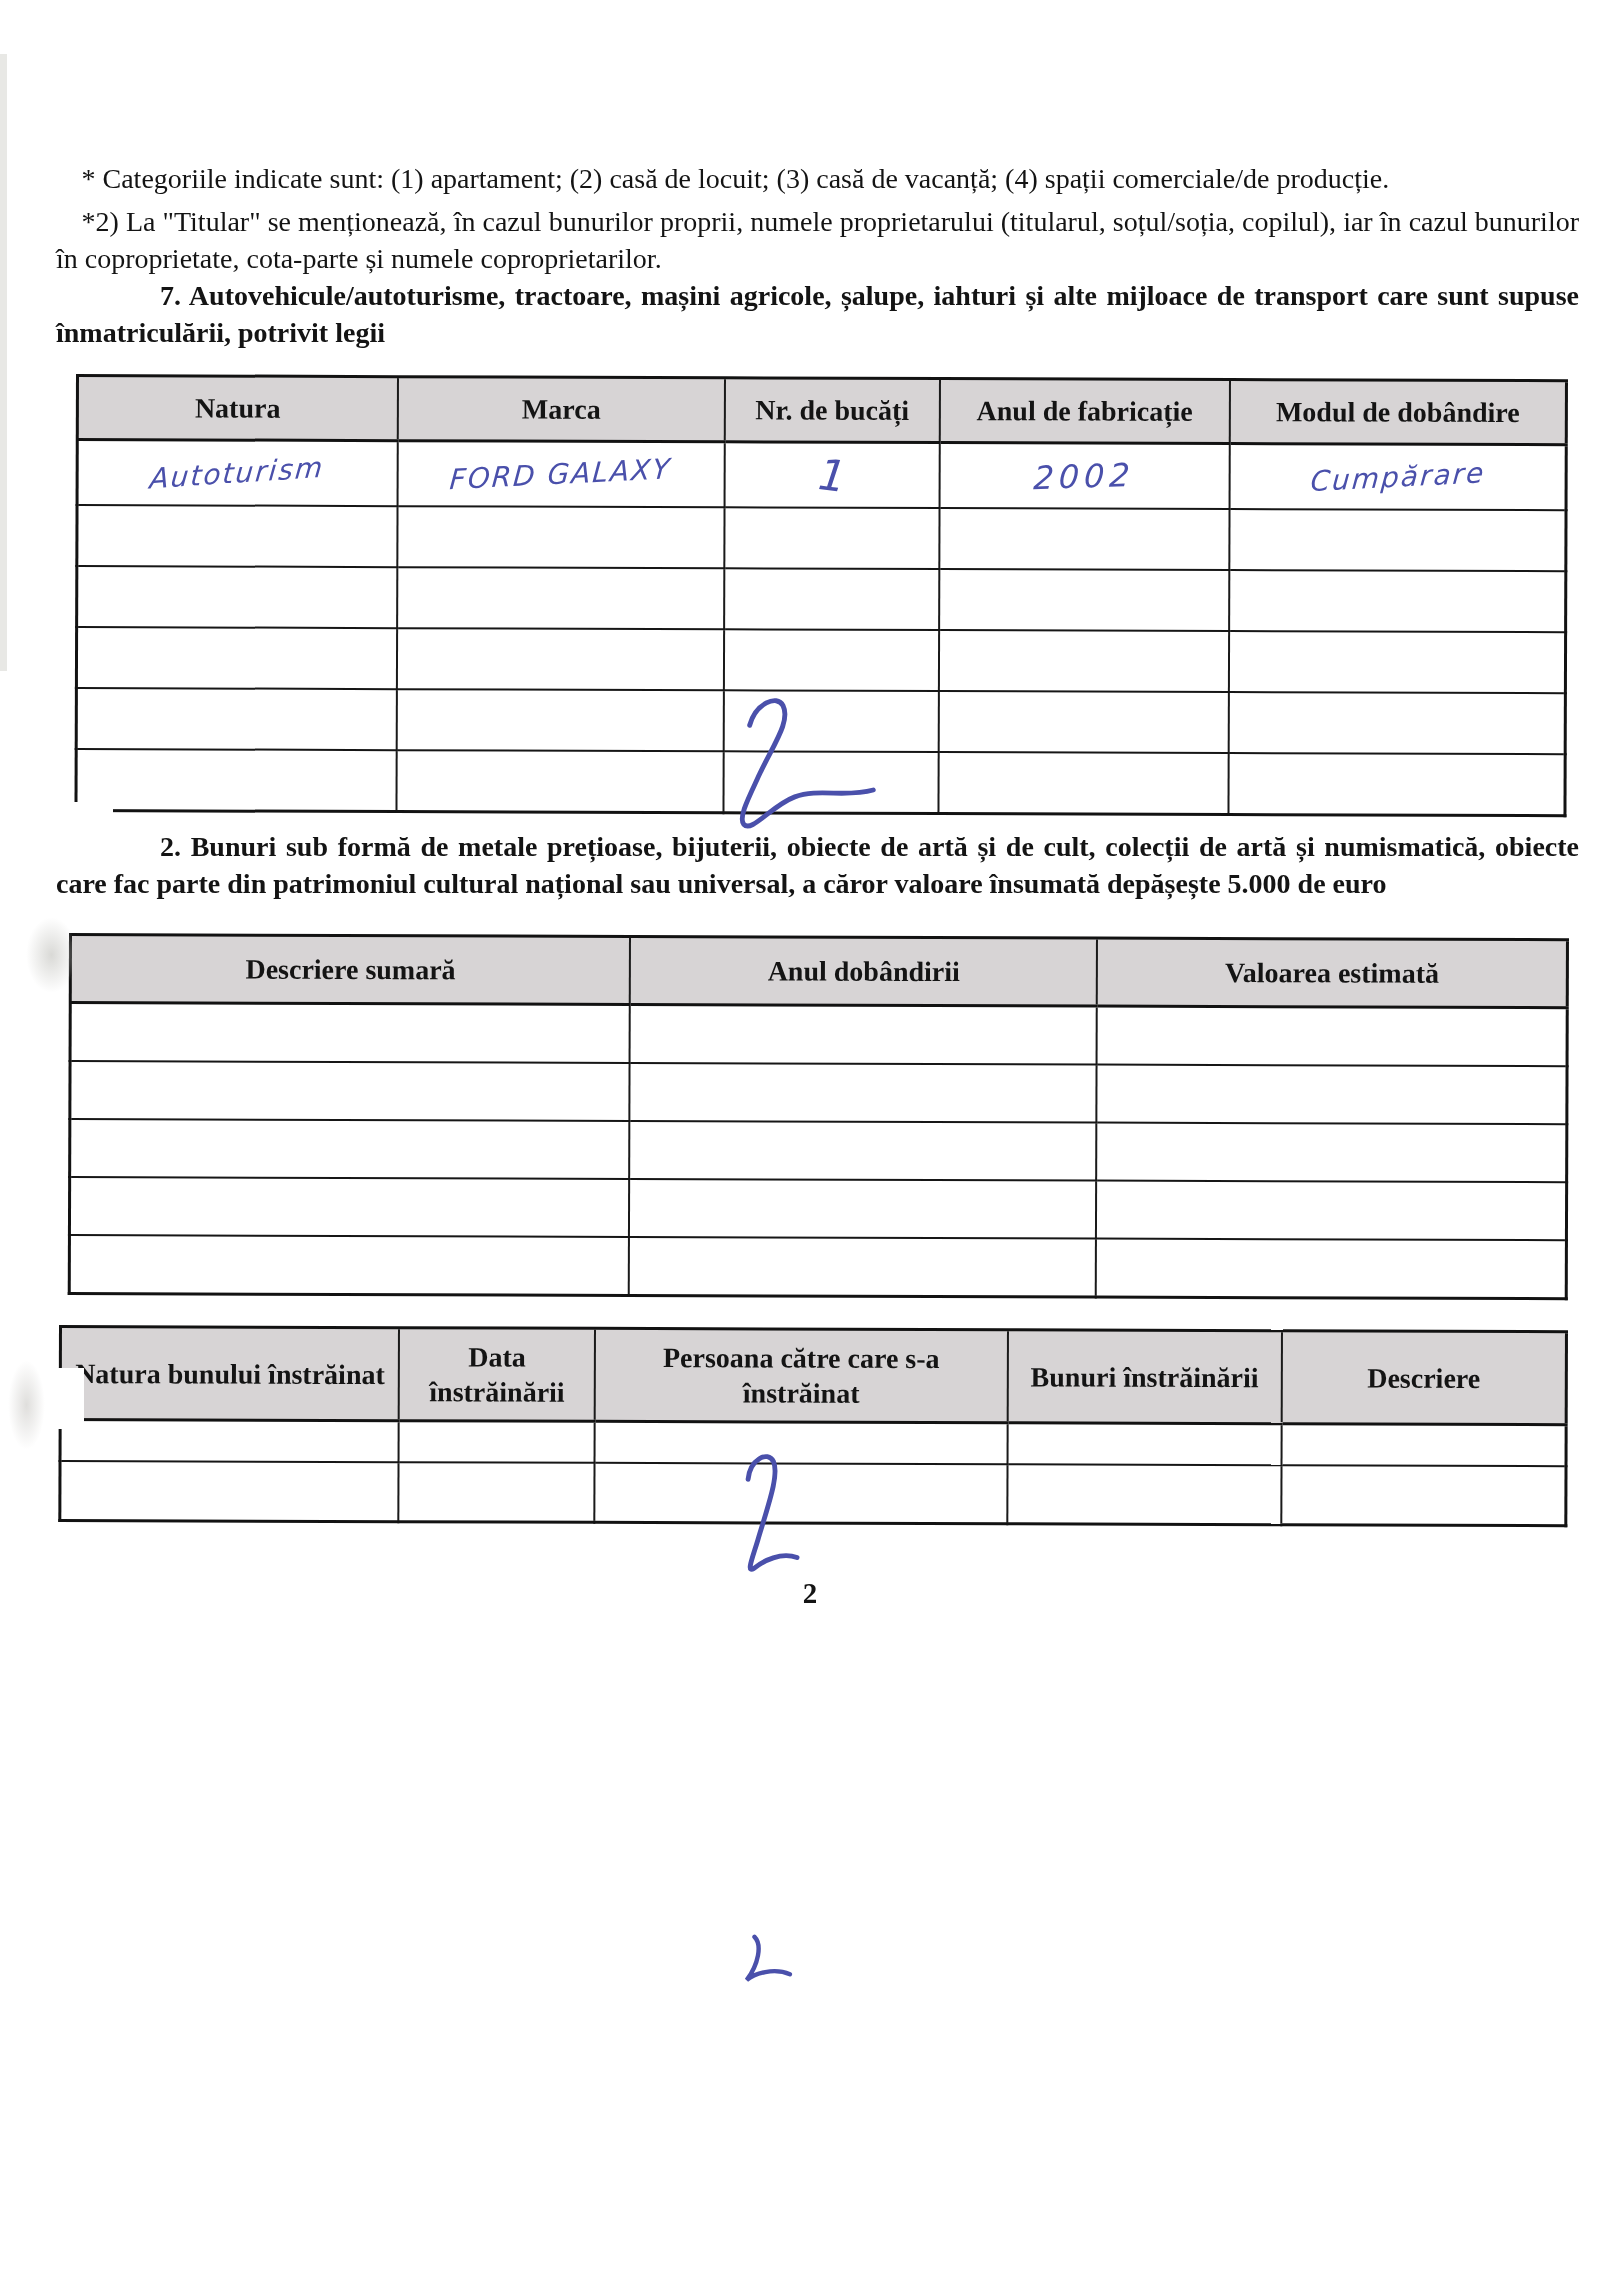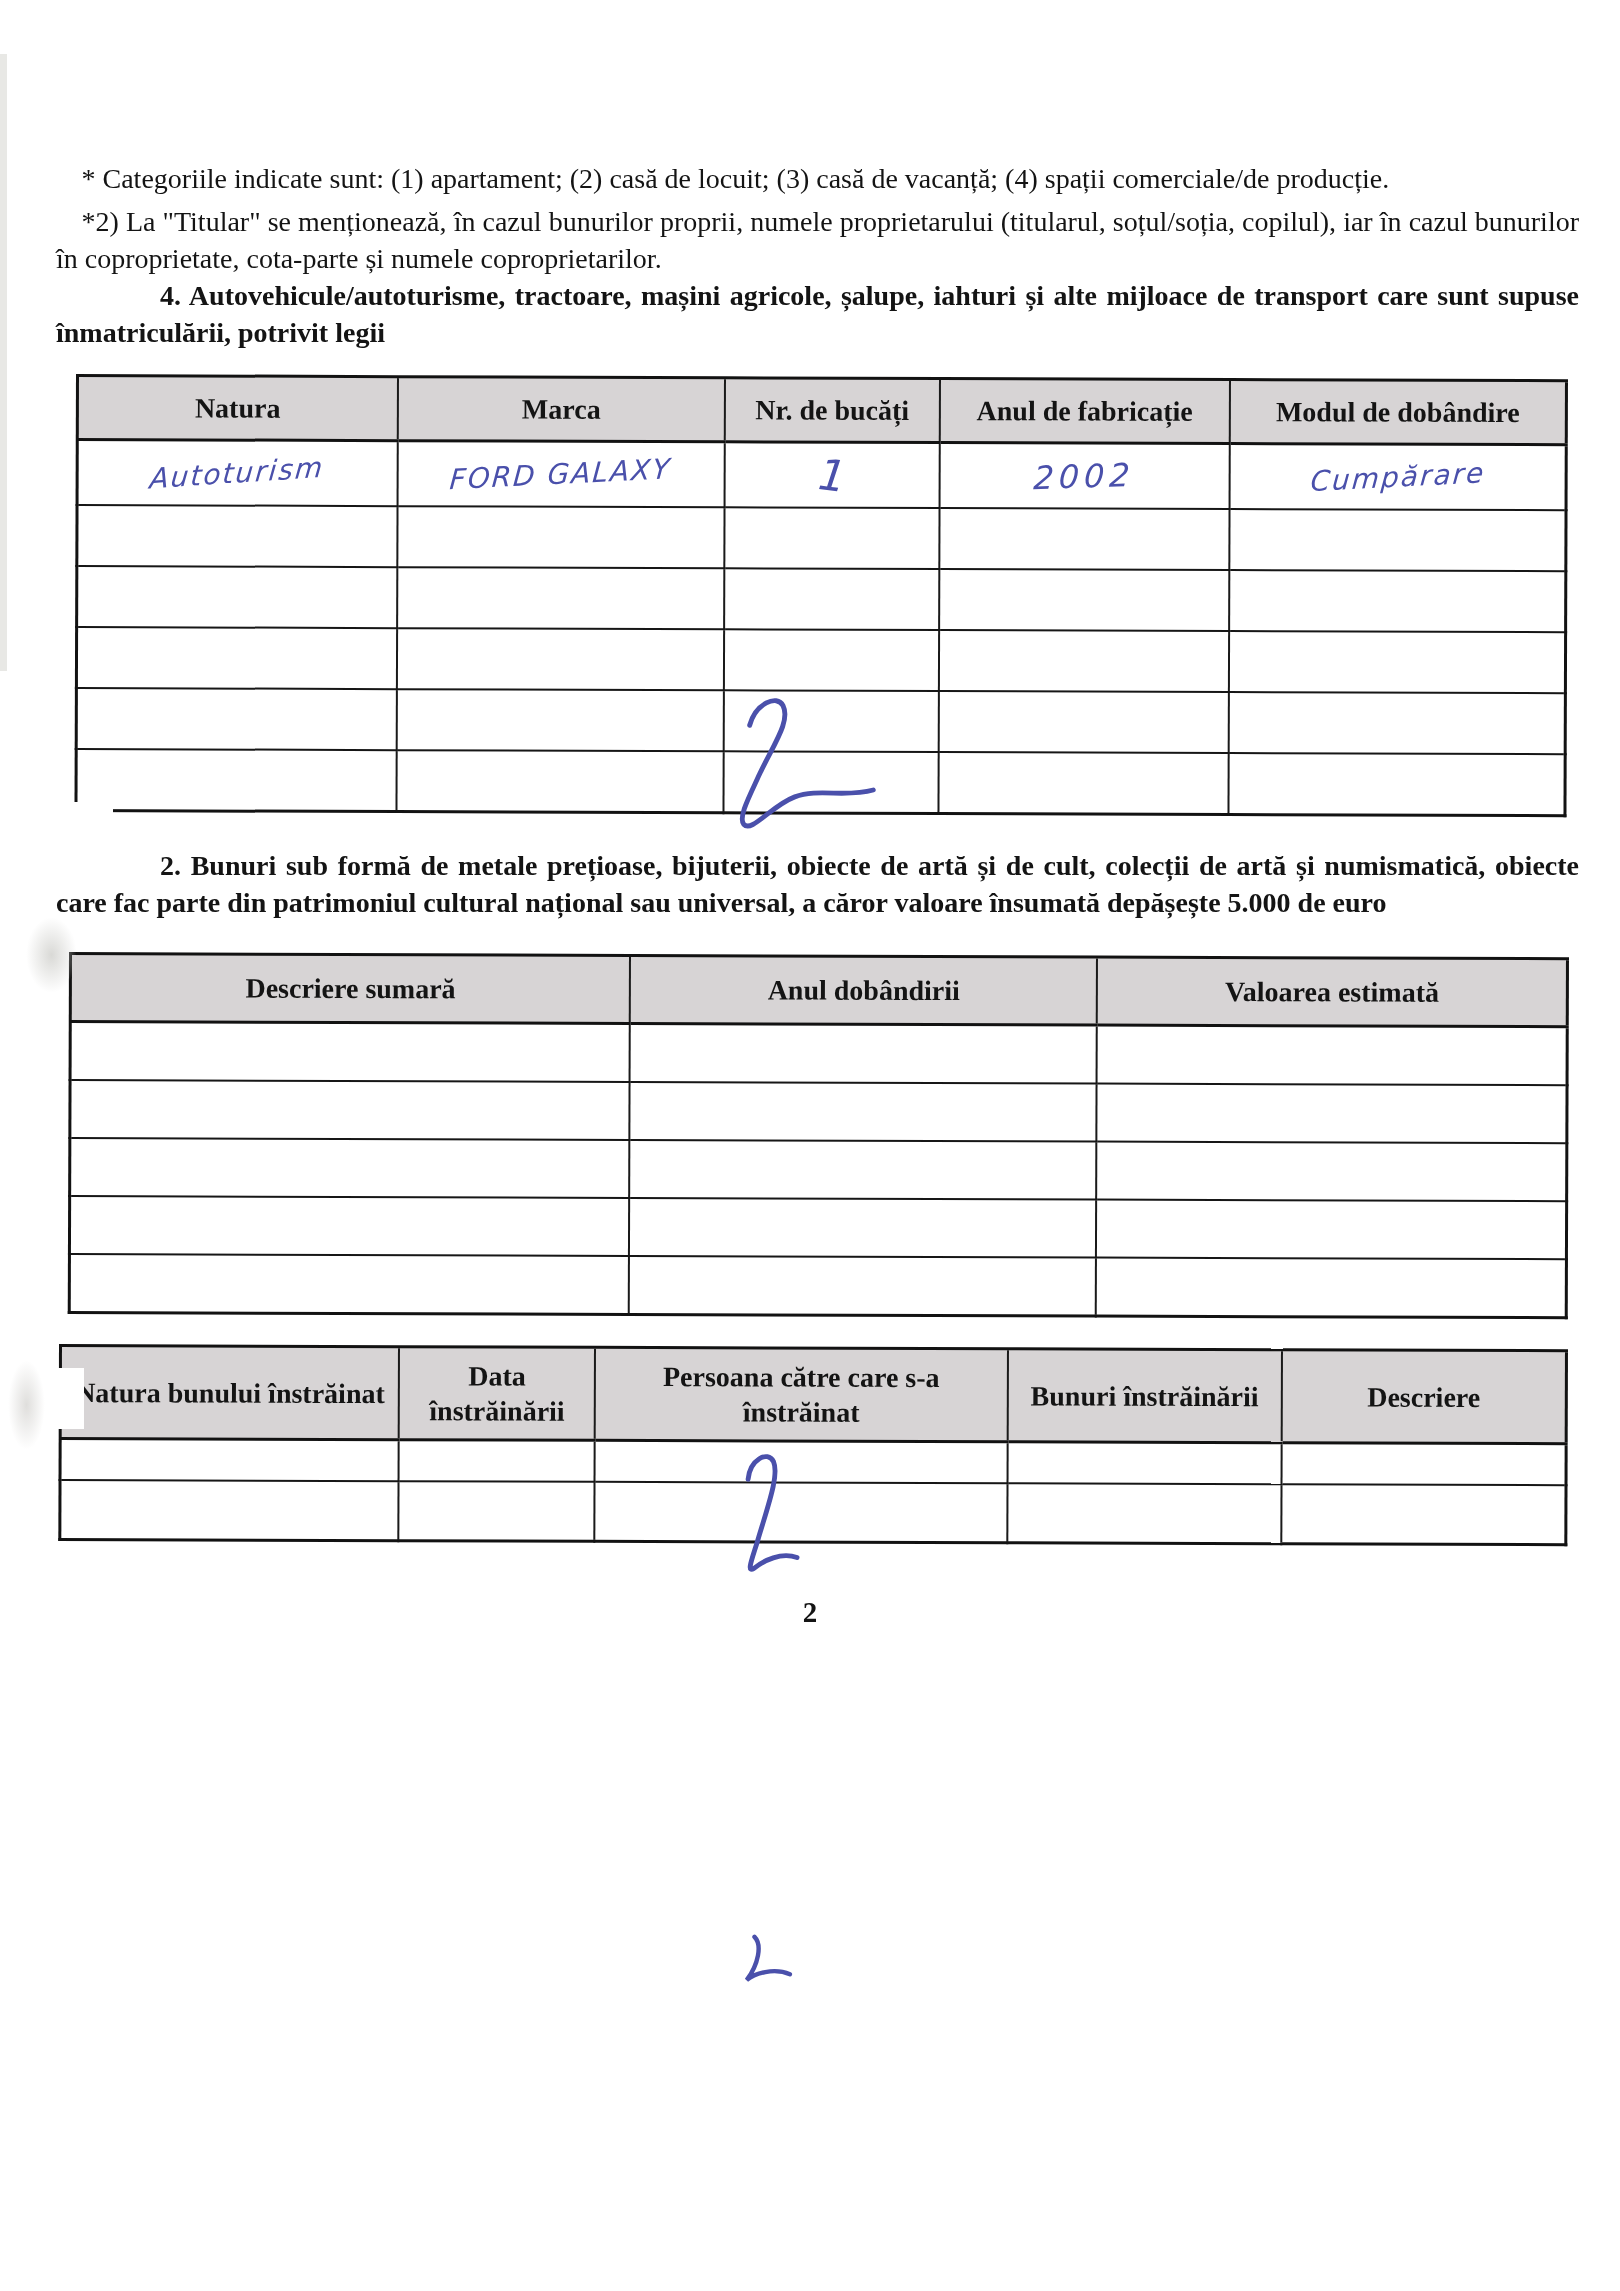--- a/index.html
+++ b/index.html
@@ -113,21 +113,21 @@
 
 <div class="page">
 
   <div class="edge-strip"></div>
   <div class="smudge-a"></div>
   <div class="smudge-b"></div>
 
   <p class="text-block indent-small" style="margin-top:0;">* Categoriile indicate sunt: (1) apartament; (2) casă de locuit; (3) casă de vacanță; (4) spații comerciale/de producție.</p>
   <p class="text-block indent-small" style="margin-top:5.9px;">*2) La "Titular" se menționează, în cazul bunurilor proprii, numele proprietarului (titularul, soțul/soția, copilul), iar în cazul bunurilor în coproprietate, cota-parte și numele coproprietarilor.</p>
 
-  <p class="text-block indent-big bold" style="margin-top:0;">4. Autovehicule/autoturisme, tractoare, mașini agricole, șalupe, iahturi și alte mijloace de transport care sunt supuse înmatriculării, potrivit legii</p>
+  <p class="text-block indent-big bold" style="margin-top:0;">7. Autovehicule/autoturisme, tractoare, mașini agricole, șalupe, iahturi și alte mijloace de transport care sunt supuse înmatriculării, potrivit legii</p>
 
   <table class="sheet" id="vehicles-table">
     <colgroup>
       <col style="width:21.5%">
         <col style="width:22.0%">
         <col style="width:14.4%">
       <col style="width:19.5%">
         <col style="width:22.6%">
     </colgroup>
     <thead>
@@ -179,21 +179,21 @@
           <td></td>
           <td></td>
           <td></td>
           <td></td>
           <td></td>
         </tr>
     </tbody>
   </table>
   <div class="whiteout-a"></div>
 
-  <p class="text-block indent-big bold" style="margin-top:35px;">2. Bunuri sub formă de metale prețioase, bijuterii, obiecte de artă și de cult, colecții de artă și numismatică, obiecte care fac parte din patrimoniul cultural național sau universal, a căror valoare însumată depășește 5.000 de euro</p>
+  <p class="text-block indent-big bold" style="margin-top:16px;">2. Bunuri sub formă de metale prețioase, bijuterii, obiecte de artă și de cult, colecții de artă și numismatică, obiecte care fac parte din patrimoniul cultural național sau universal, a căror valoare însumată depășește 5.000 de euro</p>
 
   <table class="sheet" id="valuables-table">
     <colgroup>
       <col style="width:37.4%">
         <col style="width:31.2%">
         <col style="width:31.4%">
     </colgroup>
     <thead>
       <tr>
         <th>Descriere sumară</th>

